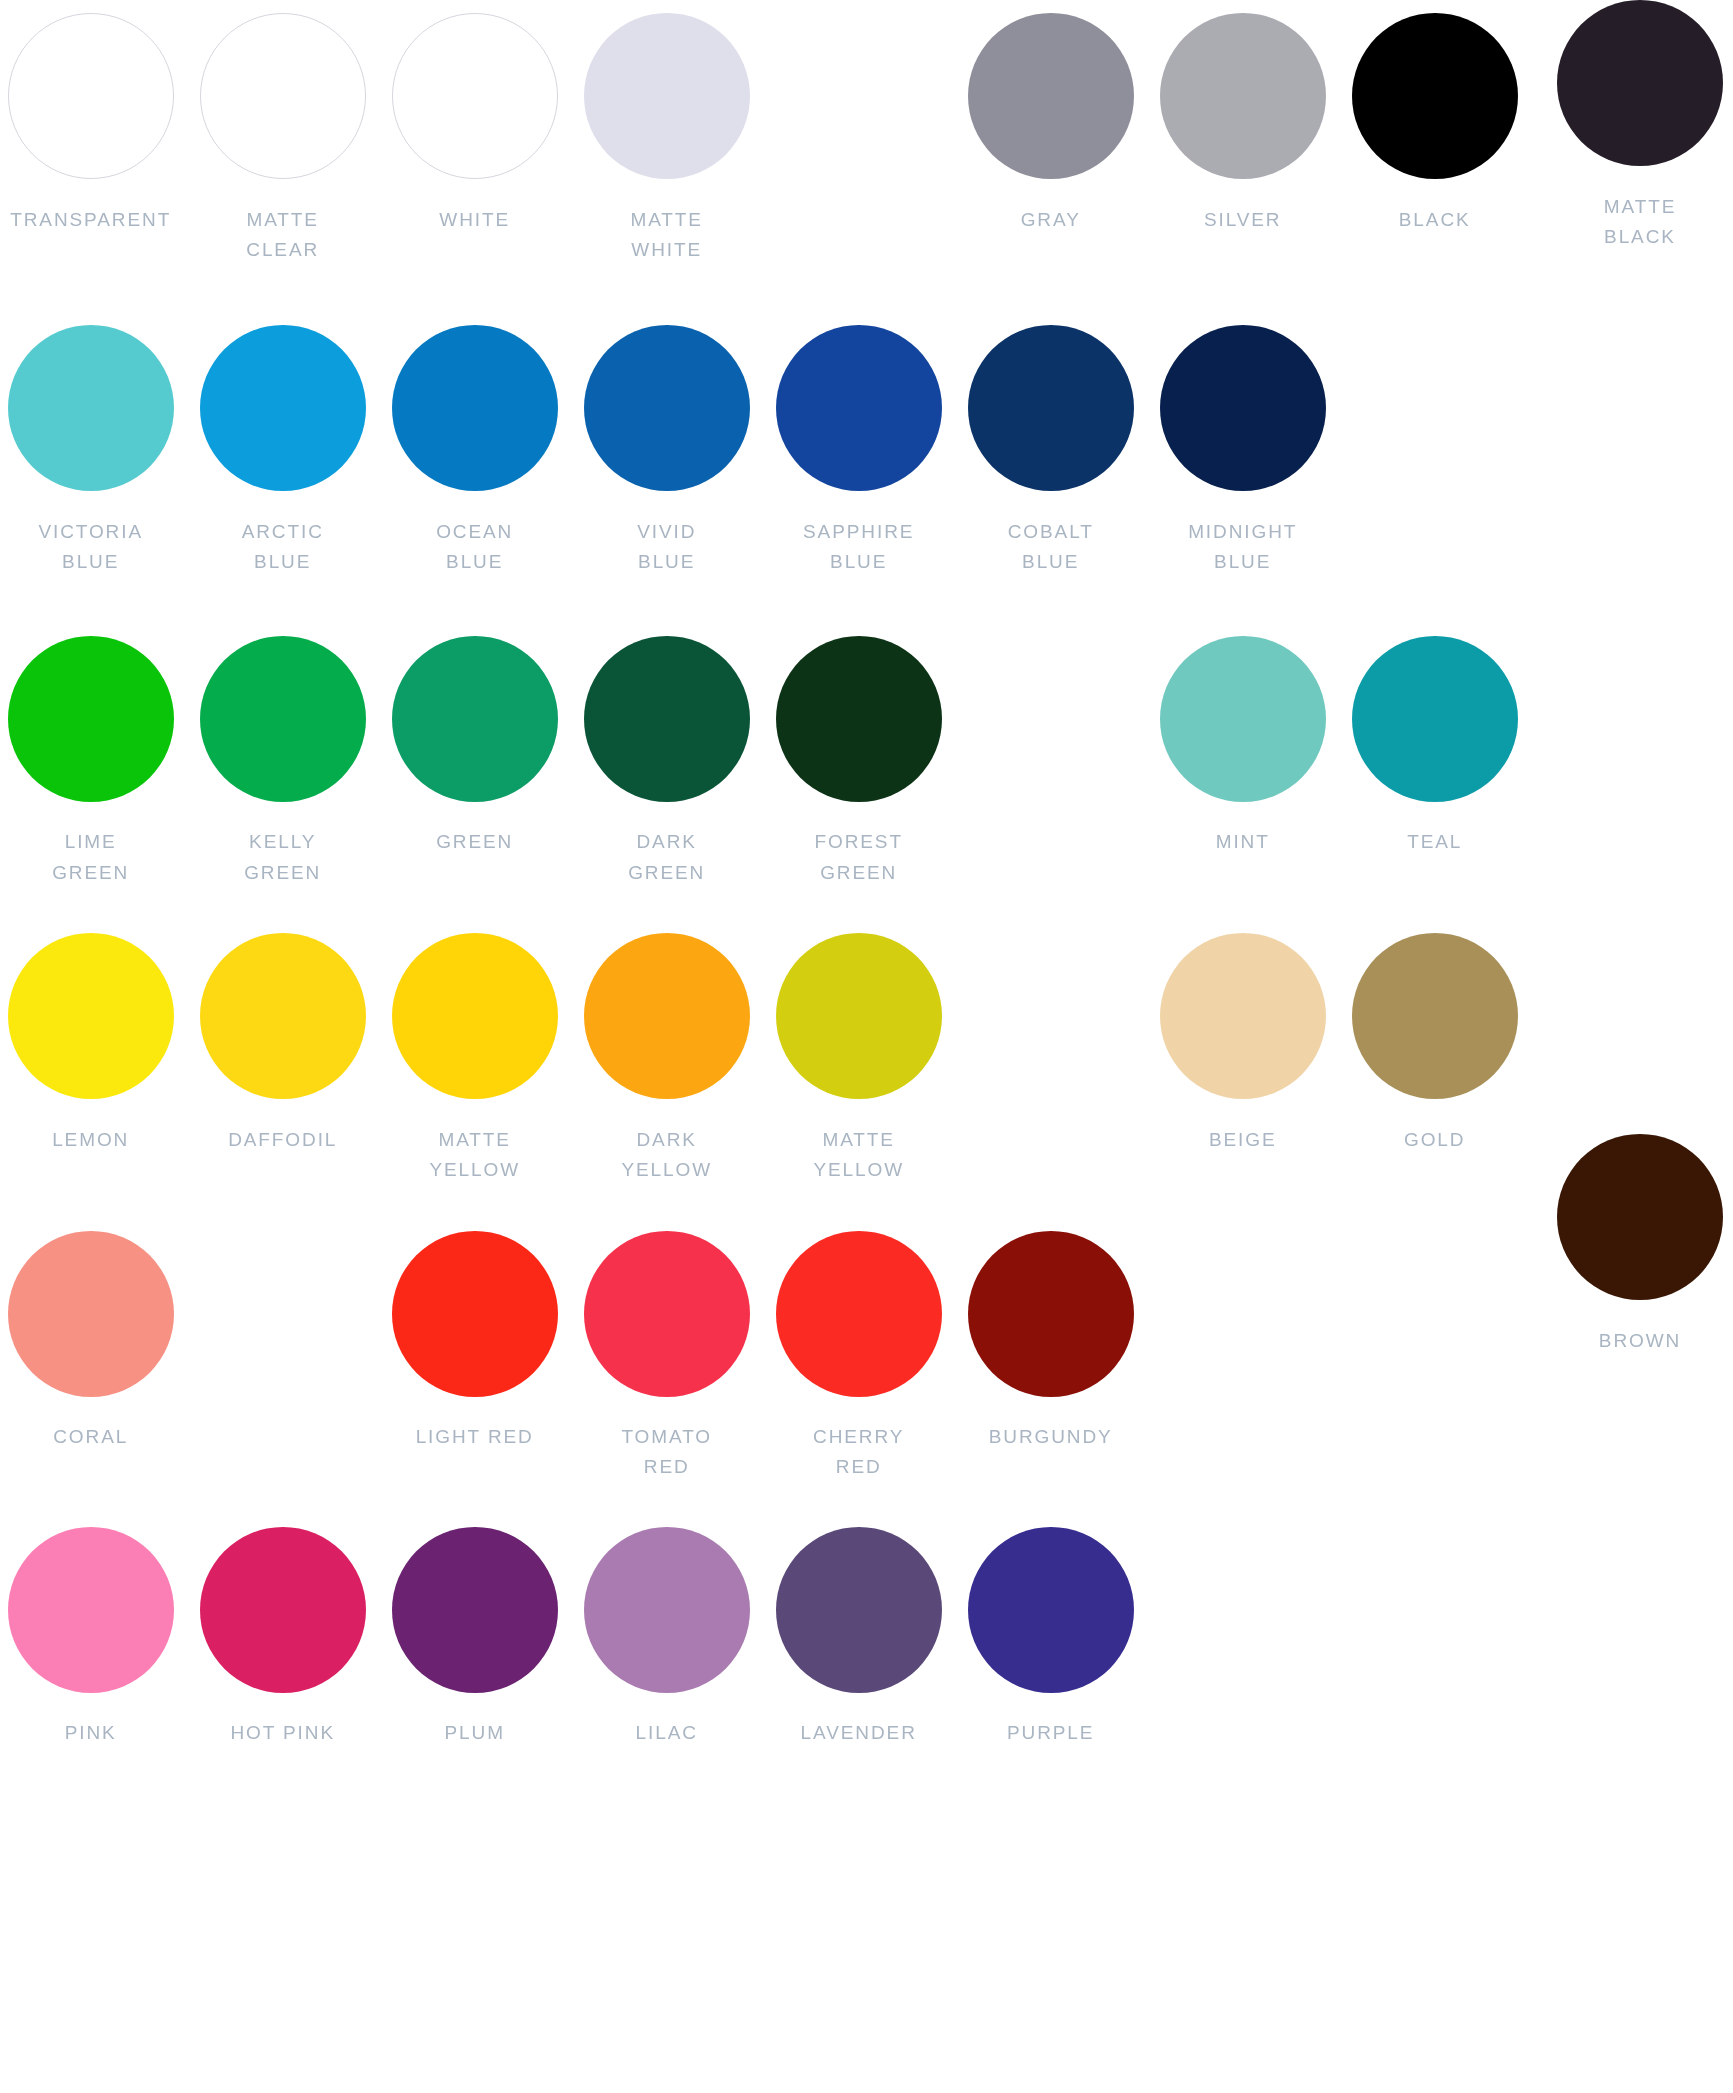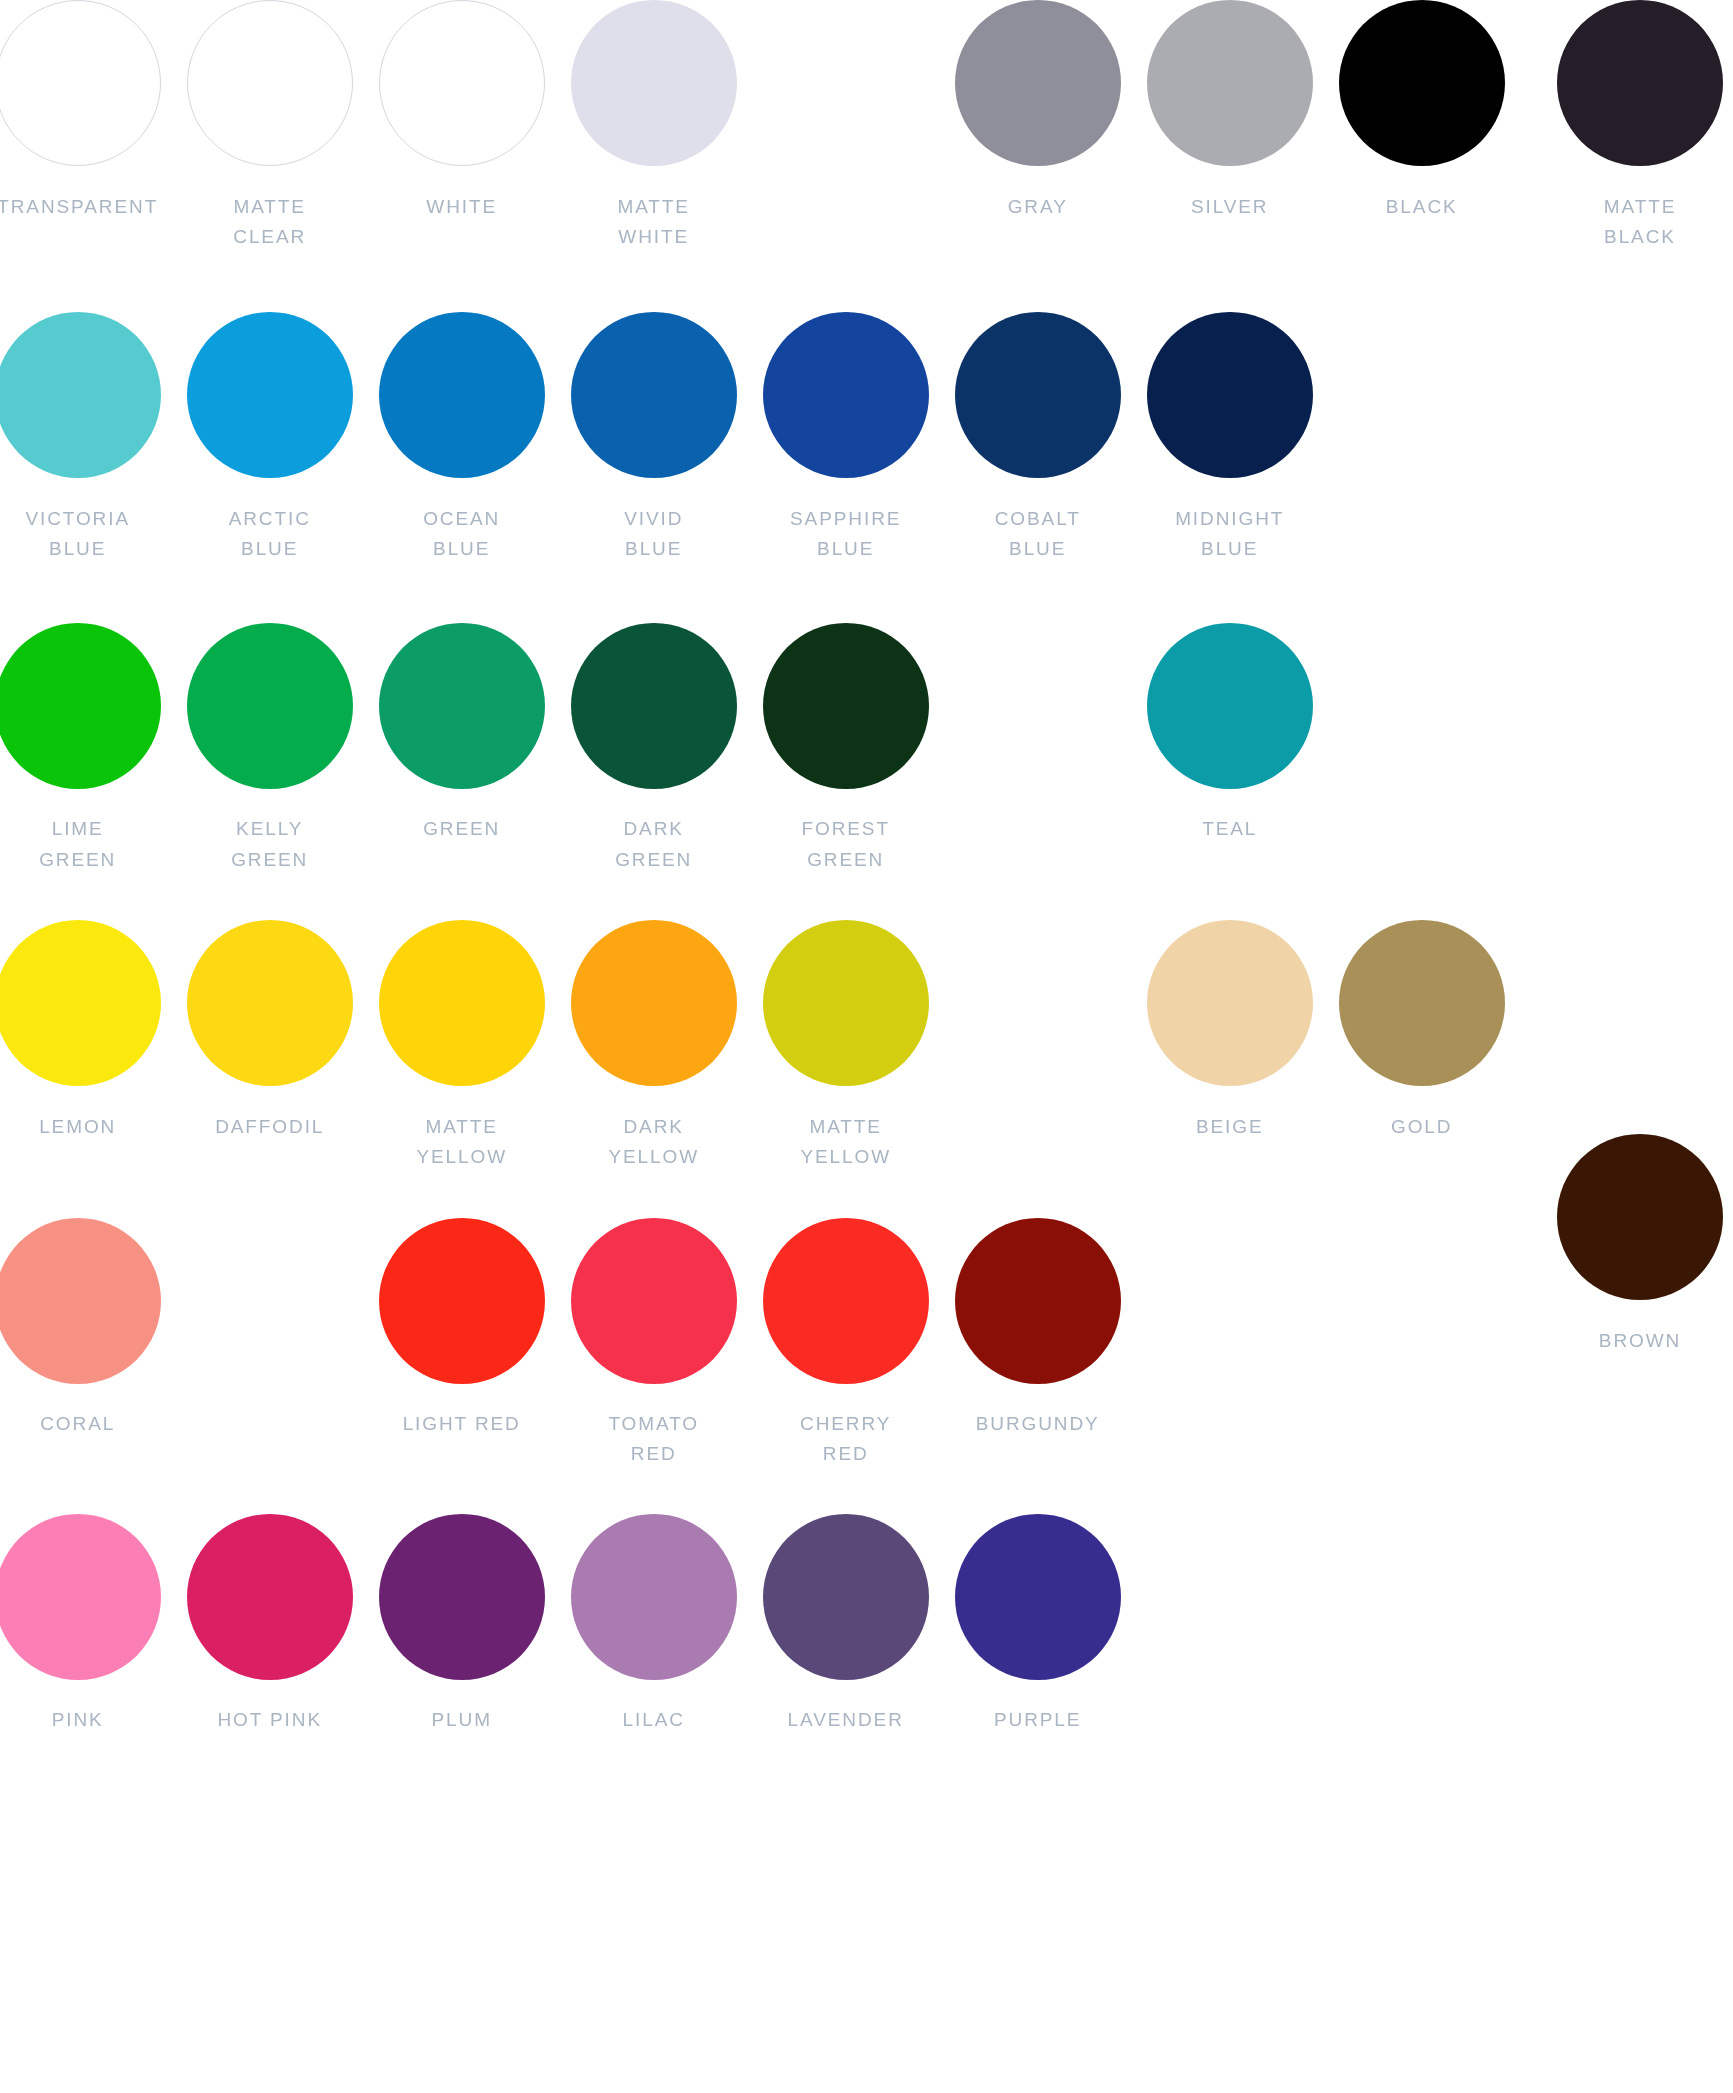--- a/index.html
+++ b/index.html
@@ -13,21 +13,21 @@
     width: 1733px;
     height: 2093px;
     font-family: "Liberation Sans", sans-serif;
     overflow: hidden;
   }
 
   #palette {
     position: relative;
     width: 1733px;
     height: 2093px;
-    padding: 0;
+    padding: 13px;
     margin: 0;
   }
 
   .swatch-row {
     position: relative;
     display: grid;
     grid-template-columns: repeat(8, 192px);
     column-gap: 0px;
     width: 1535px;
     margin: 0;
@@ -190,20 +190,24 @@
     <div class="swatch-cell">
       <div class="dot" style="background:#0d3316;"></div>
       <div class="swatch-label">FOREST
 GREEN</div>
     </div>
     <div class="swatch-cell empty">
       <div class="dot"></div>
       <div class="swatch-label"></div>
     </div>
     <div class="swatch-cell">
+      <div class="dot" style="background:#70c9bf;"></div>
+      <div class="swatch-label">MINT</div>
+    </div>
+    <div class="swatch-cell">
       <div class="dot" style="background:#0b9ca8;"></div>
       <div class="swatch-label">TEAL</div>
     </div>
   </div>
 
   <div class="swatch-row r3" style="margin-left:-18.3px;">
     <div class="swatch-cell">
       <div class="dot" style="background:#fbe90d;"></div>
       <div class="swatch-label">LEMON</div>
     </div>

